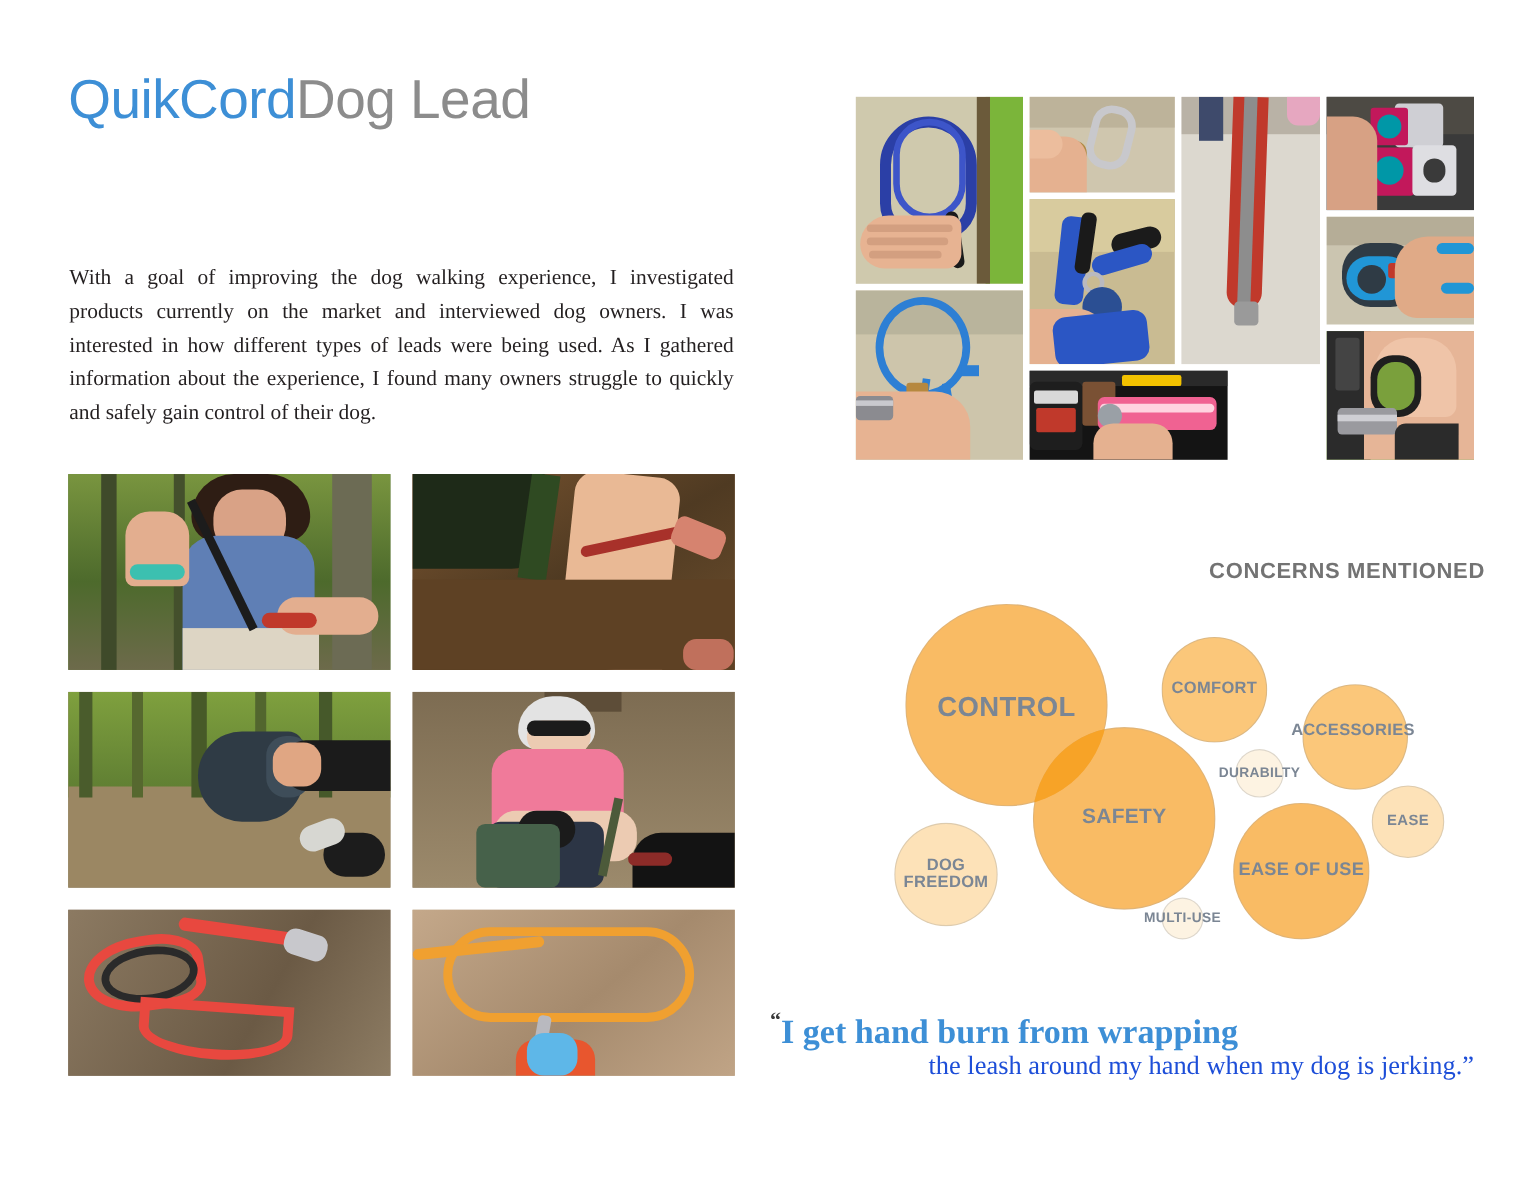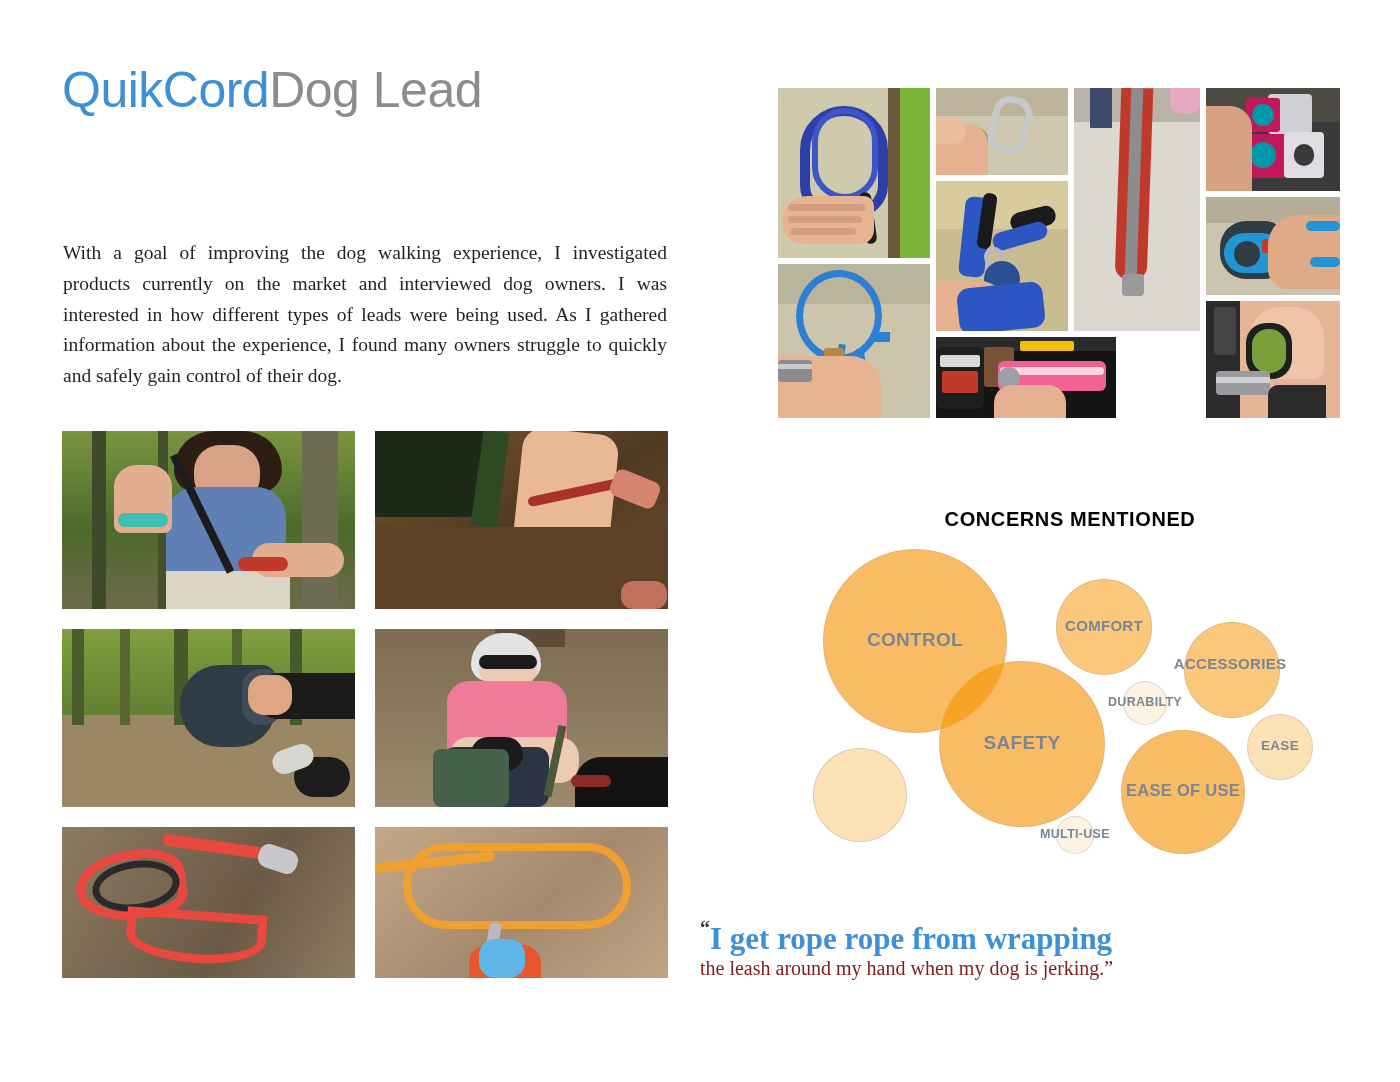--- a/index.html
+++ b/index.html
@@ -87,26 +87,26 @@
     left: 790px;
     top: 500px;
     width: 560px;
     height: 380px;
   }
   #concerns-title {
     position: absolute;
     left: 0;
     top: 8px;
     width: 560px;
-    text-align: center;
+    text-align: right;
     font-family: "Liberation Sans", sans-serif;
     font-size: 20px;
     font-weight: bold;
     letter-spacing: 0.6px;
-    color: #000000;
+    color: #737373;
   }
   #bubble-canvas {
     position: absolute;
     left: 0;
     top: 38px;
     width: 560px;
     height: 342px;
   }
   .bubble {
     position: absolute;
@@ -135,22 +135,23 @@
     font-family: "Liberation Serif", serif;
   }
   #quote-line1 {
     font-size: 31px;
     font-weight: bold;
     color: #3d8fd6;
     line-height: 1.08;
     white-space: nowrap;
   }
   #quote-line2 {
-    font-size: 20px;
-    color: #7f1d1d;
+    font-size: 24px;
+    color: #1d4ed8;
+    text-align: right;
     line-height: 1.15;
     margin-top: 2px;
     white-space: nowrap;
   }
 </style>
 </head>
 <body>
 
 <div id="title-block">
   <div id="main-title">
@@ -349,32 +350,34 @@
   <div id="bubble-canvas">
       <div class="bubble" style="left: 33px; top: 11px; width: 184px; height: 184px; background: rgb(249, 176, 75); opacity: 0.86; z-index: 10;"></div>
       <div class="bubble" style="left: 149px; top: 123px; width: 166px; height: 166px; background: rgb(249, 176, 75); opacity: 0.86; z-index: 11;"></div>
       <div class="bubble" style="left: 331px; top: 192px; width: 124px; height: 124px; background: rgb(249, 176, 75); opacity: 0.86; z-index: 12;"></div>
       <div class="bubble" style="left: 266px; top: 41px; width: 96px; height: 96px; background: rgb(251, 199, 122); opacity: 1; z-index: 13;"></div>
       <div class="bubble" style="left: 394px; top: 84px; width: 96px; height: 96px; background: rgb(251, 199, 122); opacity: 1; z-index: 14;"></div>
       <div class="bubble" style="left: 23px; top: 210px; width: 94px; height: 94px; background: rgb(253, 226, 184); opacity: 1; z-index: 15;"></div>
       <div class="bubble" style="left: 457px; top: 176px; width: 66px; height: 66px; background: rgb(253, 226, 184); opacity: 1; z-index: 16;"></div>
       <div class="bubble" style="left: 333px; top: 143px; width: 44px; height: 44px; background: rgb(253, 243, 226); opacity: 1; z-index: 17;"></div>
       <div class="bubble" style="left: 266px; top: 278px; width: 38px; height: 38px; background: rgb(253, 243, 226); opacity: 1; z-index: 18;"></div>
-      <div class="bubble-label" style="font-size: 19px; width: 200px; left: 25px; top: 91.98px; z-index: 200;">CONTROL</div>
+      <div class="bubble-label" style="font-size: 25px; width: 200px; left: 25px; top: 91.98px; z-index: 200;">CONTROL</div>
       <div class="bubble-label" style="font-size: 19px; width: 200px; left: 132px; top: 194.98px; z-index: 200;">SAFETY</div>
       <div class="bubble-label" style="font-size: 16.5px; width: 200px; left: 293px; top: 244.43px; z-index: 200;">EASE OF USE</div>
       <div class="bubble-label" style="font-size: 15px; width: 200px; left: 214px; top: 80.3px; z-index: 200;">COMFORT</div>
       <div class="bubble-label" style="font-size: 15px; width: 200px; left: 340px; top: 118.3px; z-index: 200;">ACCESSORIES</div>
+      <div class="bubble-label" style="font-size: 15px; width: 200px; left: -30px; top: 240.5px; z-index: 200;">DOG
+FREEDOM</div>
       <div class="bubble-label" style="font-size: 13.5px; width: 200px; left: 390px; top: 201.17px; z-index: 200;">EASE</div>
       <div class="bubble-label" style="font-size: 12.5px; width: 200px; left: 255px; top: 157.75px; z-index: 200;">DURABILTY</div>
       <div class="bubble-label" style="font-size: 12.5px; width: 200px; left: 185px; top: 289.75px; z-index: 200;">MULTI-USE</div>
       <div style="position: absolute; left: 33px; top: 11px; width: 184px; height: 184px; border-radius: 50%; overflow: hidden; z-index: 60;">
         <div style="position: absolute; left: 116px; top: 112px; width: 166px; height: 166px; border-radius: 50%; background: rgb(247, 163, 39);"></div>
       </div>
     </div>
 </div>
 
 <div id="quote-block">
   <div id="quote-line1">
-    <span style="font-size:20px;vertical-align:14px;color:#3a3a3a;">“</span><span>I get rope rope from wrapping</span>
+    <span style="font-size:20px;vertical-align:14px;color:#3a3a3a;">“</span><span>I get hand burn from wrapping</span>
   </div>
   <div id="quote-line2">the leash around my hand when my dog is jerking.”</div>
 </div>
 
 </body></html>

